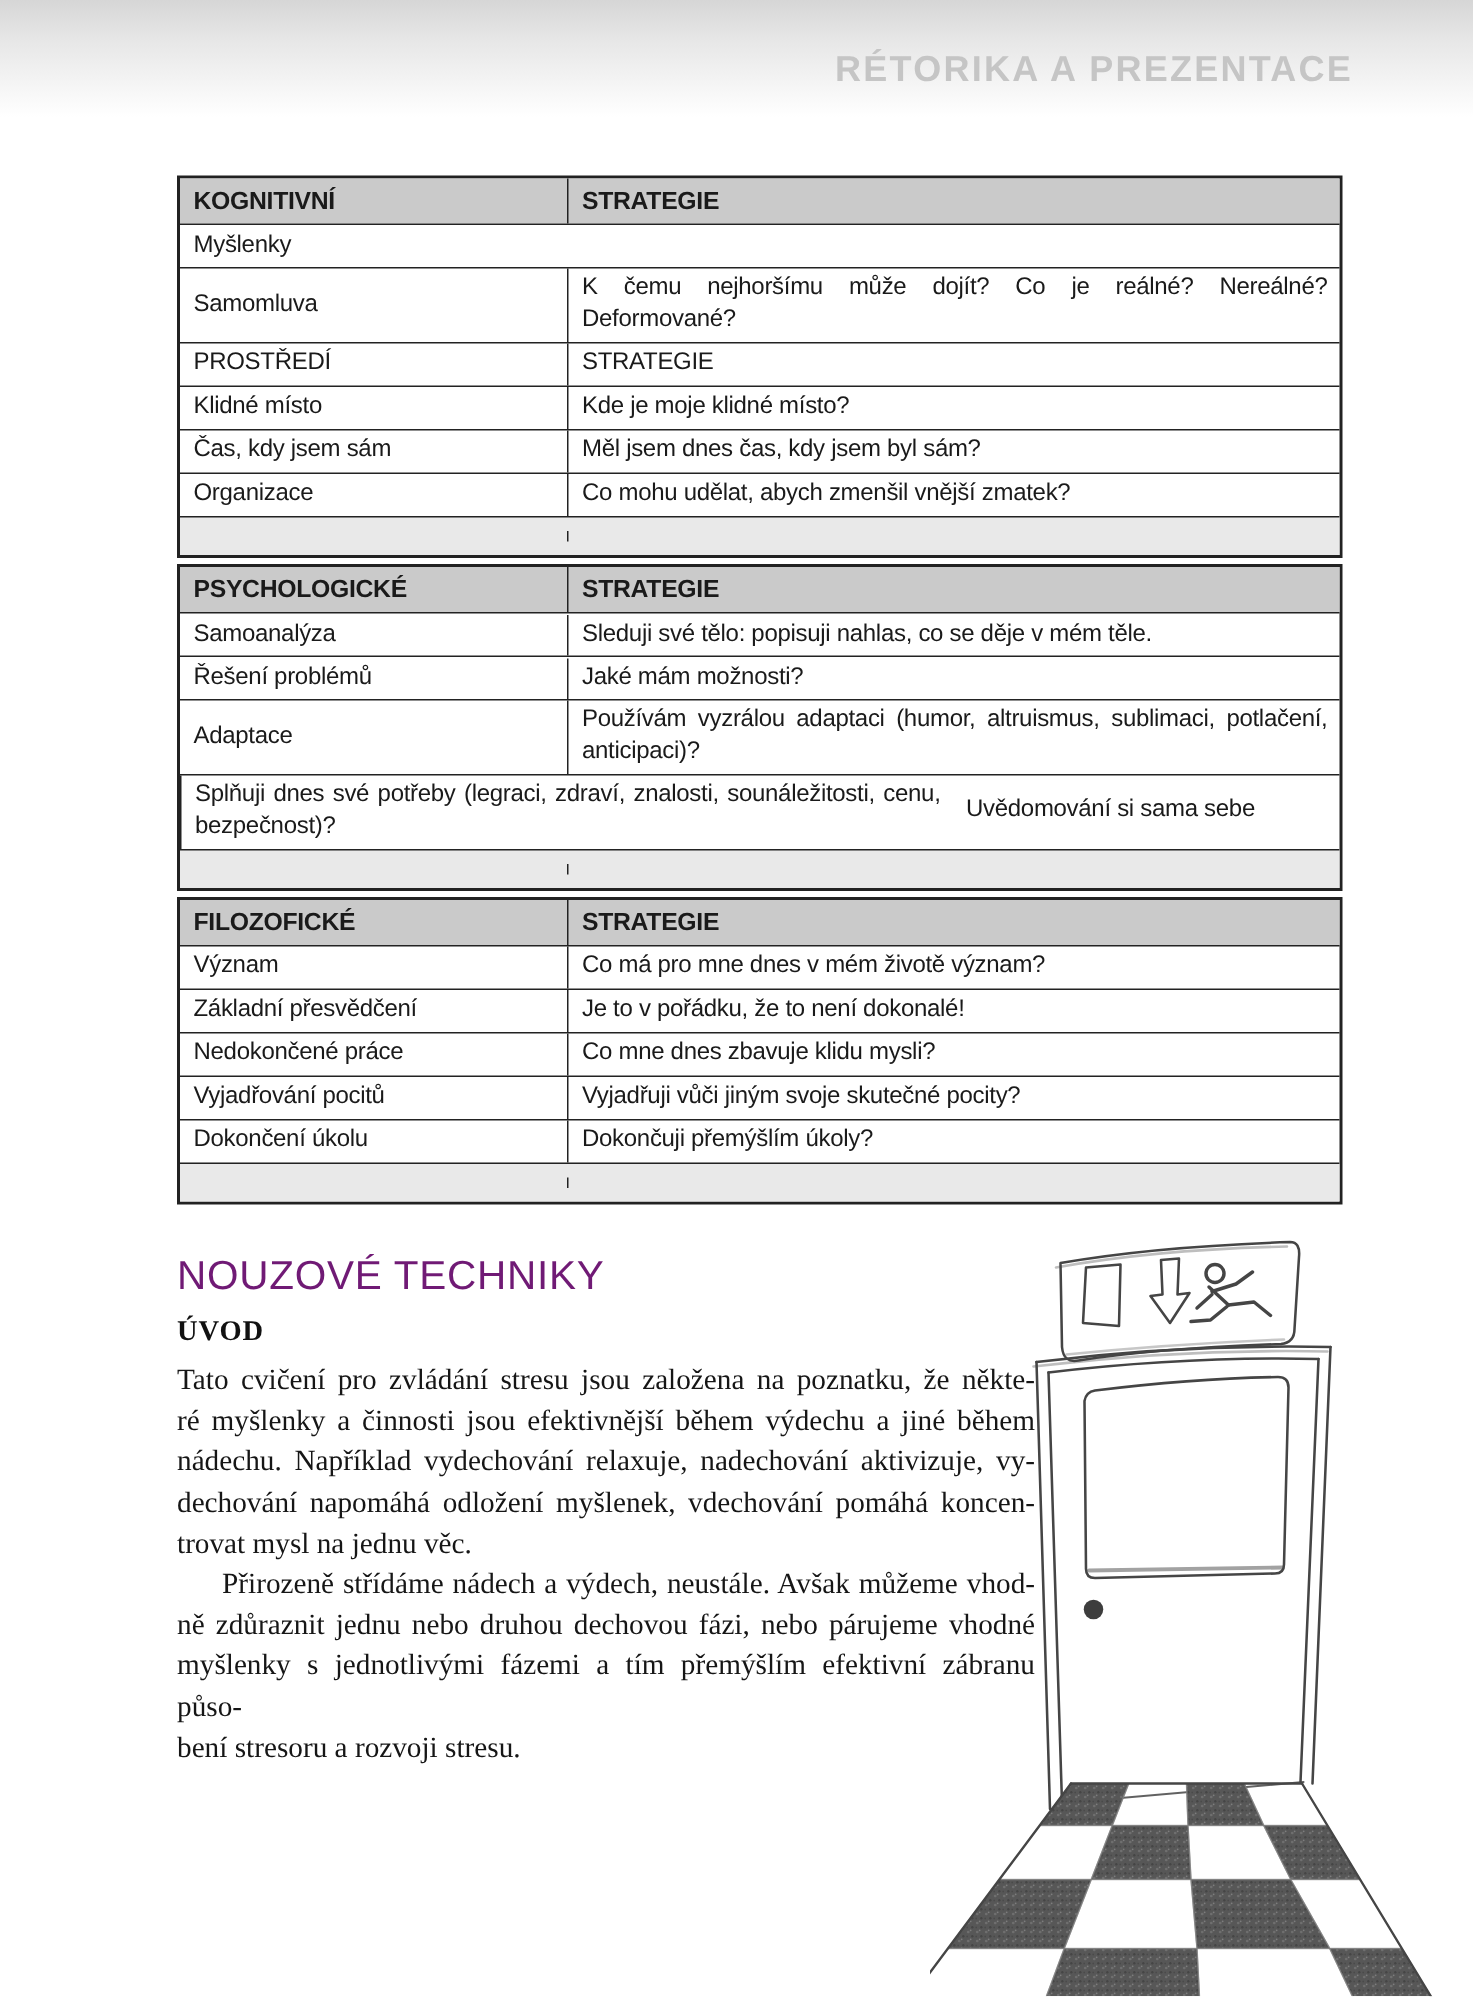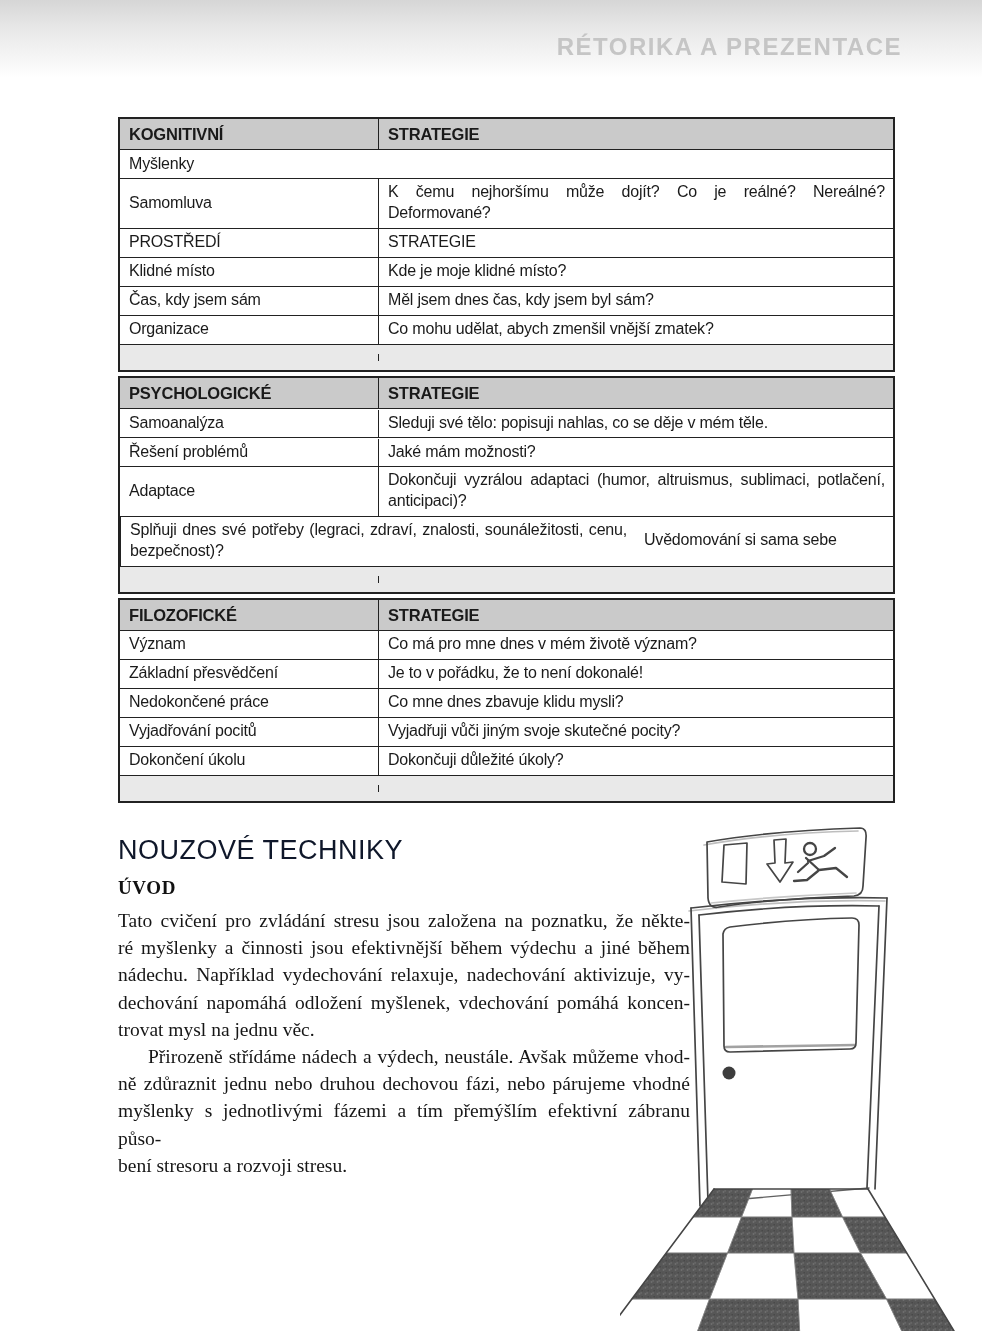--- a/index.html
+++ b/index.html
@@ -26,21 +26,21 @@
   .tr.head{background:#cacaca;min-height:30px;}
   .tr.head .td{font-weight:bold;font-size:16.5px;padding-top:5px;}
   .tr.head .td.right{text-align:left;}
   .tr.sub .td.right{text-align:left;}
   .tr.row{min-height:28px;}
   .tr.sub{min-height:28px;}
   .tr.empty{background:#e9e9e9;min-height:25px;}
   
   .content{position:absolute;left:118px;top:835px;width:572px;}
   .section-title{
-    font-size:27px;color:#0f172a;letter-spacing:0.5px;font-weight:400;
+    font-size:27px;color:#701a75;letter-spacing:0.5px;font-weight:400;
     margin:0 0 11px 0;
   }
   .uvod{
     font-family:"Liberation Serif",serif;font-weight:bold;font-size:19px;
     letter-spacing:0.6px;margin:0 0 8px 0;color:#111;
   }
   .para{
     font-family:"Liberation Serif",serif;font-size:19.5px;line-height:27.2px;color:#161616;
   }
   .para .tline{text-align:justify;text-align-last:justify;}
@@ -100,21 +100,21 @@
         <div class="tr row">
           <div class="td left">Samoanalýza</div>
           <div class="td right">Sleduji své tělo: popisuji nahlas, co se děje v mém těle.</div>
         </div>
         <div class="tr row">
           <div class="td left">Řešení problémů</div>
           <div class="td right">Jaké mám možnosti?</div>
         </div>
         <div class="tr row">
           <div class="td left">Adaptace</div>
-          <div class="td right">Dokončuji vyzrálou adaptaci (humor, altruismus, sublimaci, potlače­ní, anticipaci)?</div>
+          <div class="td right">Používám vyzrálou adaptaci (humor, altruismus, sublimaci, potlače­ní, anticipaci)?</div>
         </div>
         <div class="tr row">
           <div class="td right">Splňuji dnes své potřeby (legraci, zdraví, znalosti, sounáležitosti, ce­nu, bezpečnost)?</div>
           <div class="td left">Uvědomování si sama sebe</div>
         </div>
         <div class="tr empty">
           <div class="td left"></div>
           <div class="td right"></div>
         </div>
       </div>
@@ -134,21 +134,21 @@
         <div class="tr row">
           <div class="td left">Nedokončené práce</div>
           <div class="td right">Co mne dnes zbavuje klidu mysli?</div>
         </div>
         <div class="tr row">
           <div class="td left">Vyjadřování pocitů</div>
           <div class="td right">Vyjadřuji vůči jiným svoje skutečné pocity?</div>
         </div>
         <div class="tr row">
           <div class="td left">Dokončení úkolu</div>
-          <div class="td right">Dokončuji důležité úkoly?</div>
+          <div class="td right">Dokončuji přemýšlím úkoly?</div>
         </div>
         <div class="tr empty">
           <div class="td left"></div>
           <div class="td right"></div>
         </div>
       </div>
   </div>
 
   <div class="content">
     <h1 class="section-title">NOUZOVÉ TECHNIKY</h1>

